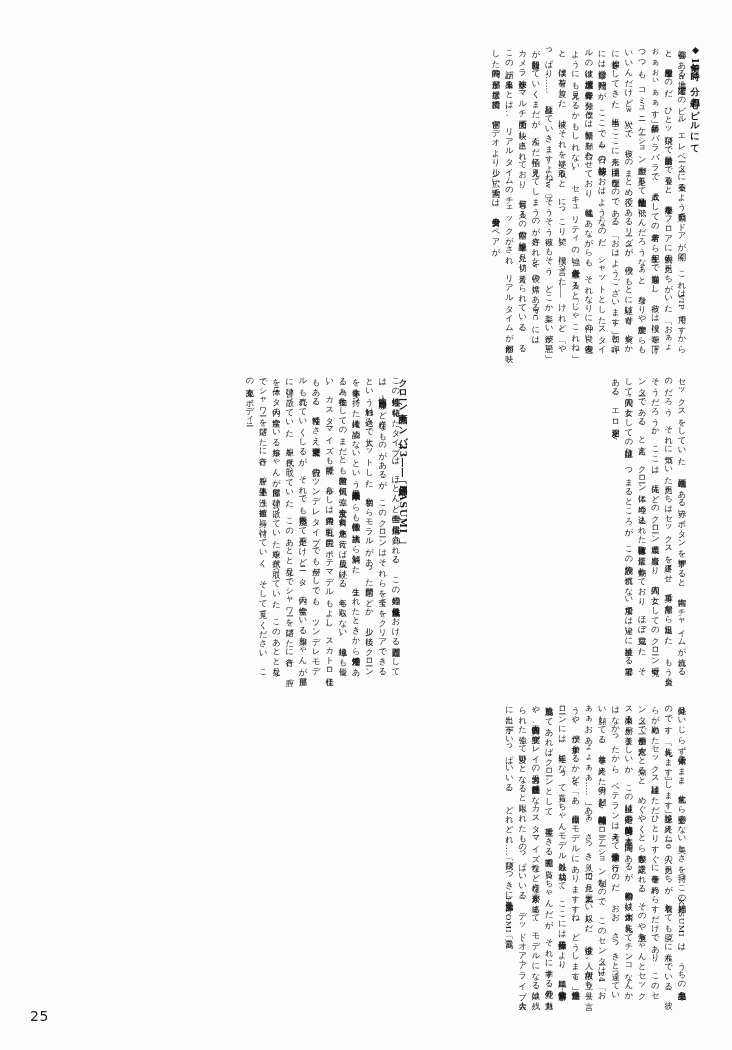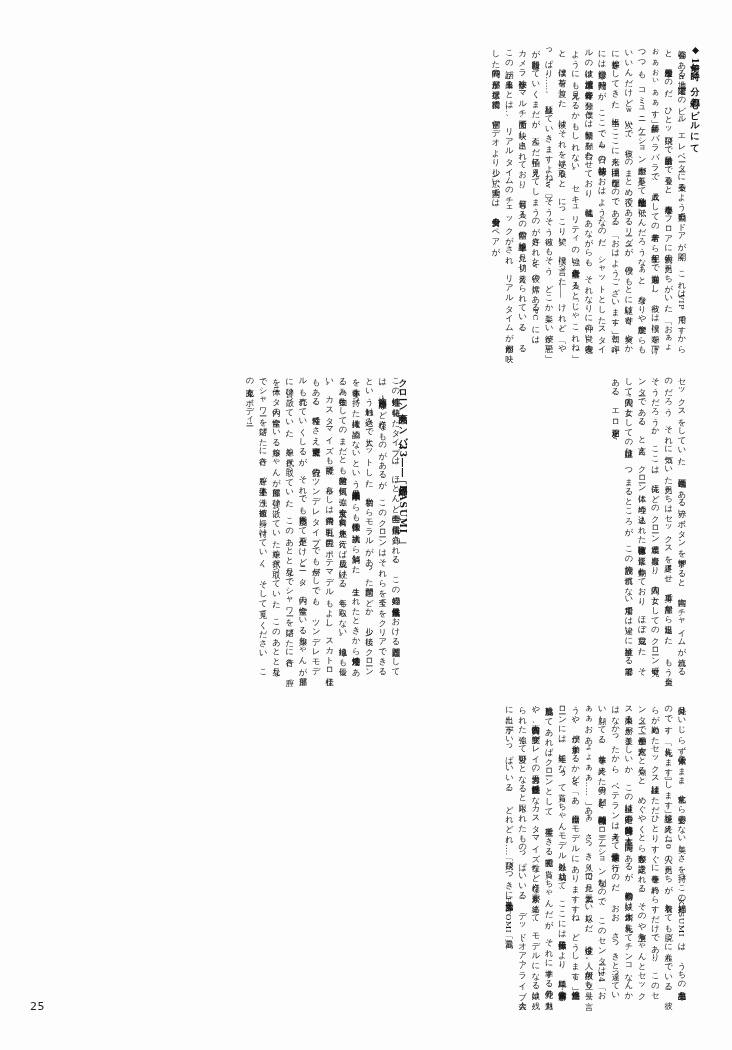--- a/index.html
+++ b/index.html
@@ -80,22 +80,22 @@
     right: 322px;
     height: 185px;
     font-size: 9px;
     font-weight: bold;
     letter-spacing: 1px;
   }
 
   .page-number {
     position: absolute;
     left: 30px;
-    bottom: 37px;
-    font-size: 11px;
+    bottom: 26px;
+    font-size: 14px;
     font-family: "DejaVu Sans", sans-serif;
     color: #222222;
     letter-spacing: 0.5px;
   }
 </style>
 </head>
 <body>
 
 <div class="page">
 

